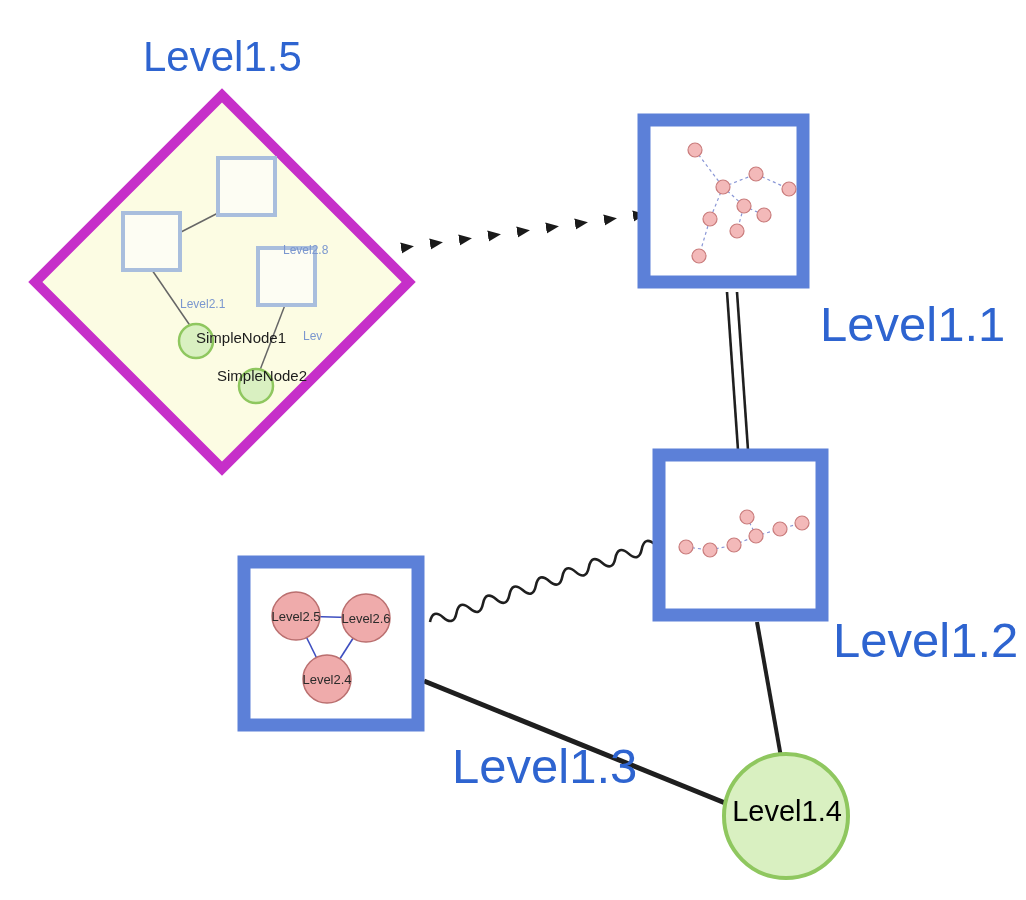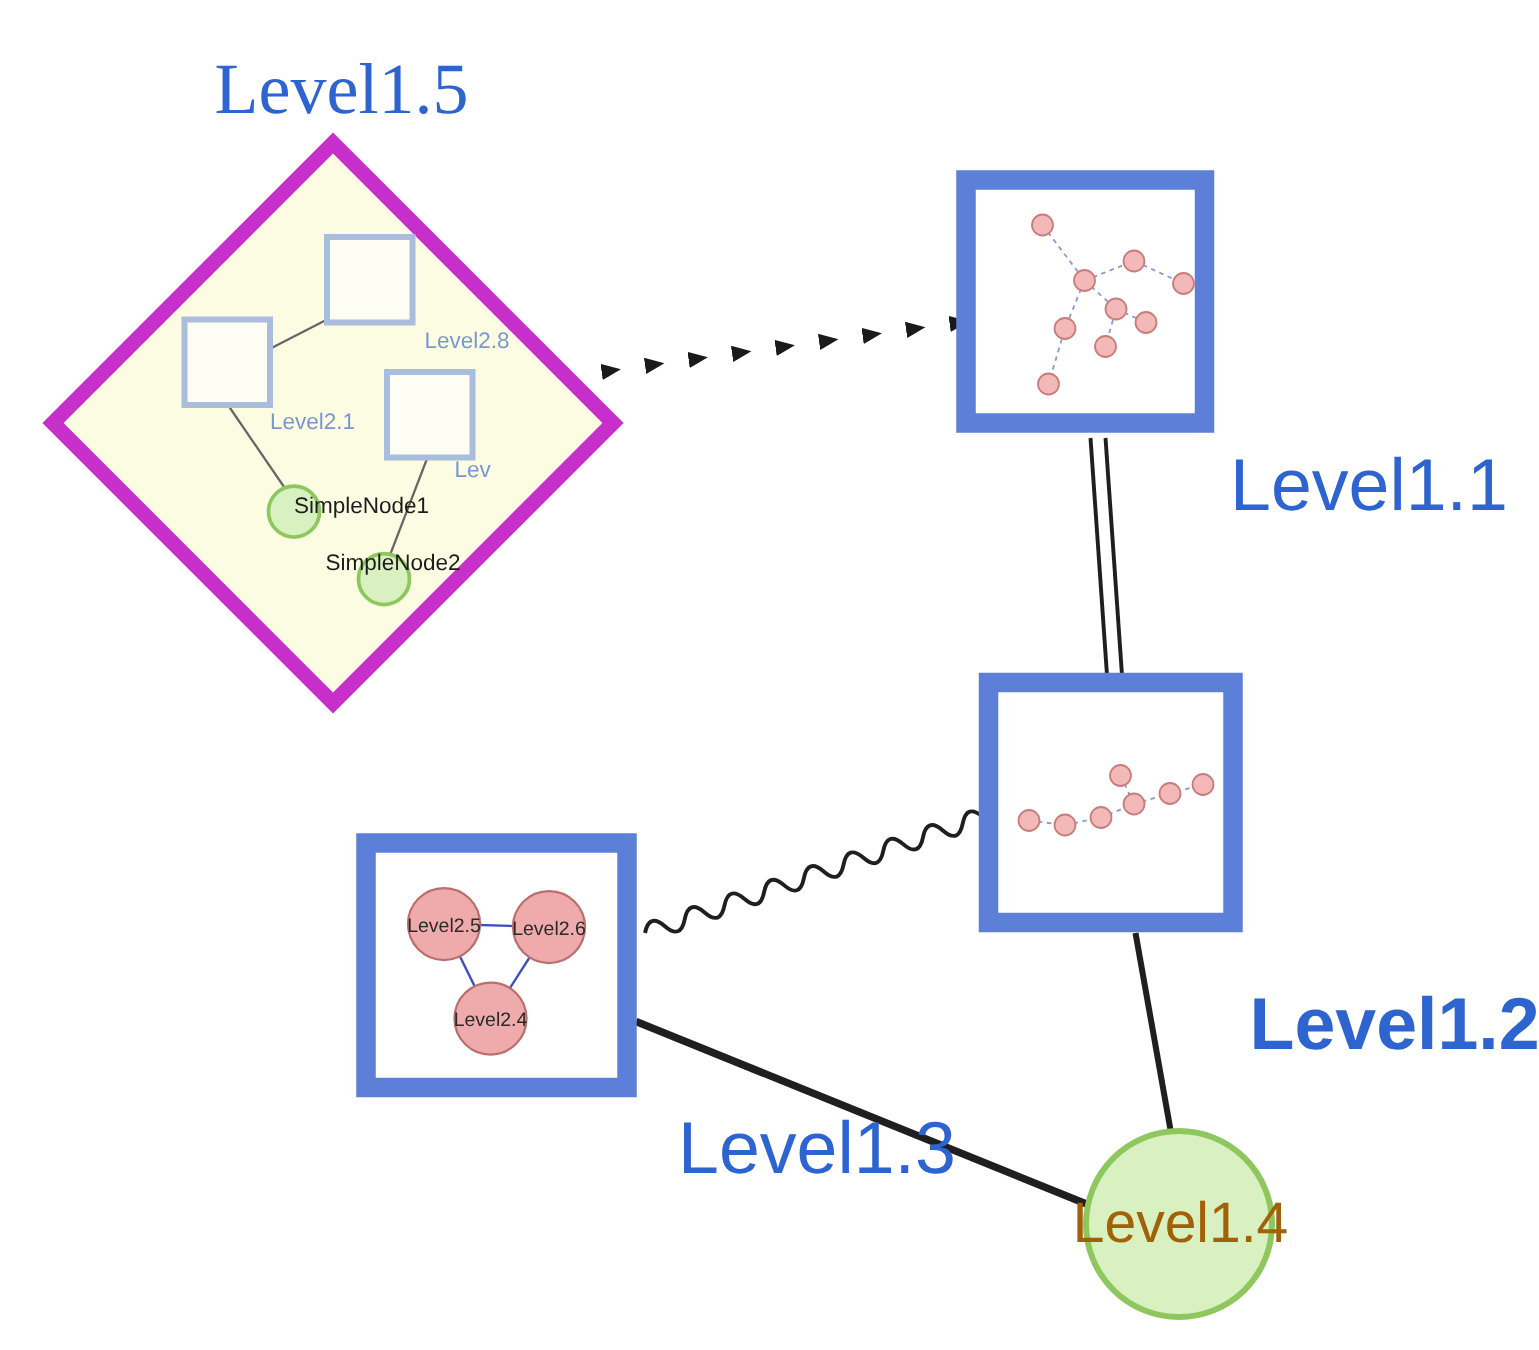--- a/index.html
+++ b/index.html
@@ -4,24 +4,24 @@
 <style>
   html,body { margin:0; padding:0; background:#fff; }
   .stage {
     position:relative; width:1026px; height:900px; background:#ffffff;
     font-family:"Liberation Sans", sans-serif; overflow:hidden;
   }
   svg.layer { position:absolute; left:0; top:0; }
 
   .lbl { position:absolute; white-space:nowrap; line-height:1; }
   .big  { font-size:49px; color:var(--label-blue); }
-  .xl   { font-size:48px; color:var(--label-blue);font-family:Liberation Serif, serif; }
-  .small-blue  { font-size:15px; color:var(--inner-label-blue); }
+  .xl   { font-size:42px; color:var(--label-blue); }
+  .small-blue  { font-size:12px; color:var(--inner-label-blue);margin-top:24px; }
   .small-black { font-size:15px; color:#1c1c1c; transform:translateX(-50%); }
-  .black-big   { font-size:38px; color:#a16207; transform:translateX(-50%); }
+  .black-big   { font-size:29px; color:#000000; transform:translateX(-50%); }
 
   .diamond      { fill:var(--diamond-fill); stroke:var(--magenta); stroke-width:10px; }
   .node-rect    { fill:#ffffff; stroke:var(--node-border); stroke-width:13px; }
   .inner-square { fill:var(--inner-square-fill); stroke:var(--inner-square-border); stroke-width:4px; }
   .green-node   { fill:var(--green-fill); stroke:var(--green-border); stroke-width:2.5px; }
   .big-green    { fill:var(--green-fill); stroke:var(--green-border); stroke-width:4px; }
   .inner-edge   { stroke:#666; stroke-width:1.5px; }
   .mini-node    { fill:var(--pink-fill); stroke:var(--pink-border); stroke-width:1.2px; }
   .mini-edge    { stroke:var(--mini-edge); stroke-width:1.2px; stroke-dasharray:3 3; fill:none; }
   .pink-big     { fill:var(--pink2-fill); stroke:var(--pink2-border); stroke-width:1.5px; }
@@ -115,16 +115,16 @@
   <div class="lbl xl" style="left:143px; top:36px;">Level1.5</div>
 
   <div class="lbl small-blue" style="left:283px; top:220px;">Level2.8</div>
   <div class="lbl small-blue" style="left:180px; top:274px;">Level2.1</div>
   <div class="lbl small-blue" style="left:303px; top:306px;">Lev</div>
 
   <div class="lbl small-black" style="left:205px; top:330px;margin-left:36px;">SimpleNode1</div>
   <div class="lbl small-black" style="left:262px; top:368px;">SimpleNode2</div>
 
   <div class="lbl big" style="left:820px; top:300px;">Level1.1</div>
-  <div class="lbl big" style="left:833px; top:659px;font-weight:bold;">Level1.2</div>
+  <div class="lbl big" style="left:833px; top:616px;">Level1.2</div>
   <div class="lbl big" style="left:420px; top:742px;margin-left:32px;">Level1.3</div>
   <div class="lbl black-big" style="left:787px; top:797px;">Level1.4</div>
 </div>
 
 </body></html>

